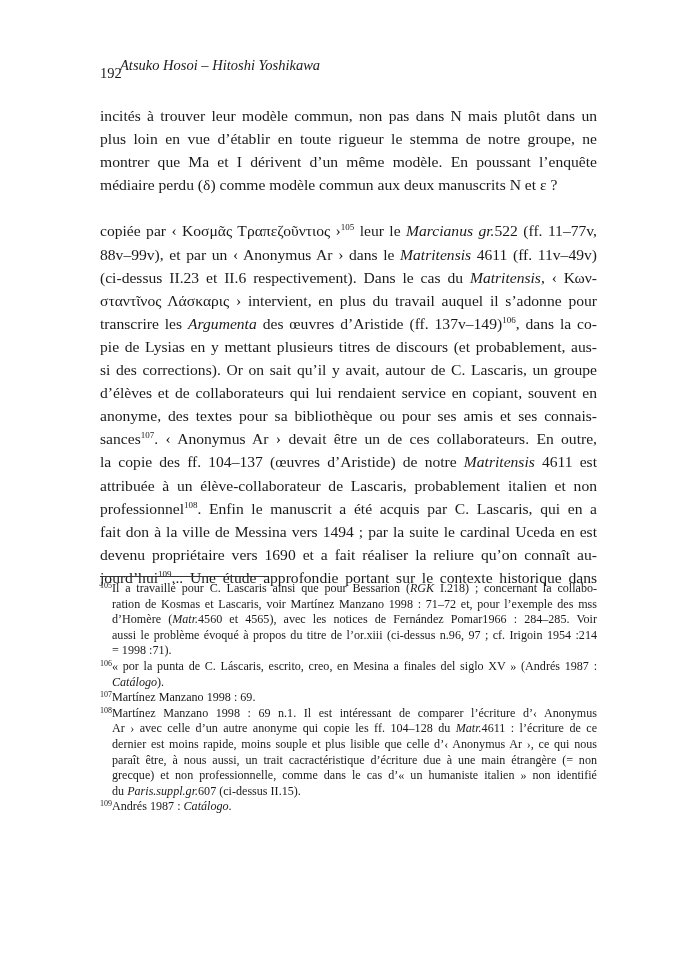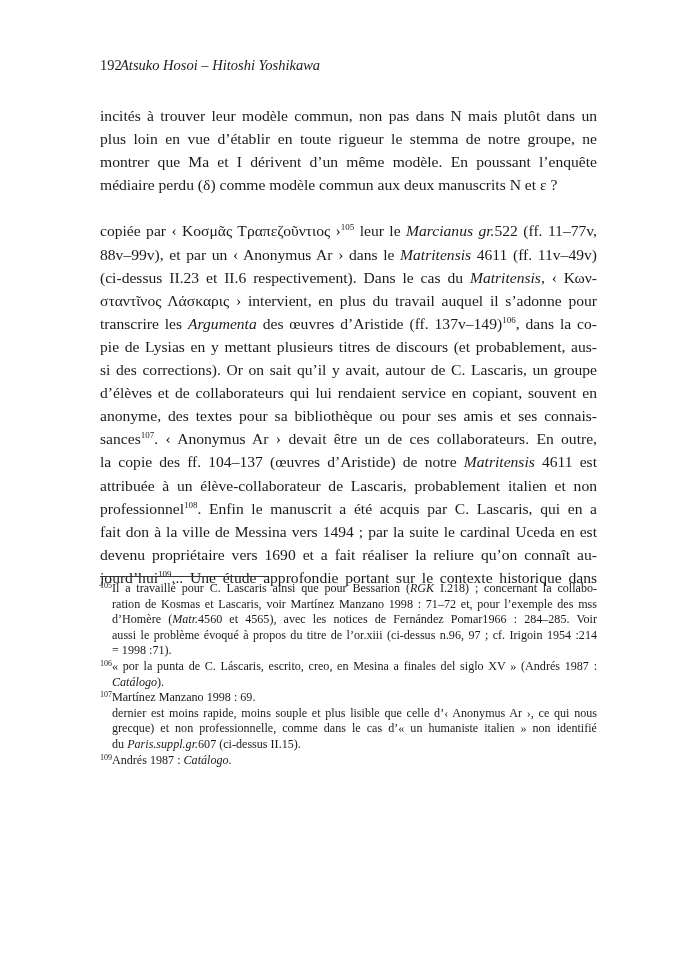--- a/index.html
+++ b/index.html
@@ -1,20 +1,20 @@
 <!DOCTYPE html>
 <html><head>
   <meta charset="utf-8">
   <style>
     html, body { margin: 0; padding: 0; background: #ffffff; }
     body { width: 684px; height: 960px; position: relative; overflow: hidden; color: #1a1a1a;
       font-family: "Liberation Serif", "DejaVu Serif", serif; }
     .page { position: absolute; left: 0; top: 0; width: 684px; height: 960px; }
     .running-head { position: absolute; top: 57px; left: 100px; width: 497px; height: 20px; font-size: 14.5px; }
-    .folio { position: absolute; left: 0; top: 0; }
+    .folio { position: absolute; left: 0; top: 8px; }
     .head-title { position: absolute; left: 0; right: 0; top: 0; text-align: left; font-style: italic; padding-left: 20px; }
     .body-text { position: absolute; left: 100px; top: 104px; width: 497px; font-size: 15.6px; line-height: 23.1px; }
     .line { display: block; white-space: nowrap; text-align: justify; text-align-last: justify; height: 23.1px; }
     .line.last { text-align-last: left; }
     .indent { padding-left: 18px; }
     .gap { height: 23.1px; }
     sup { font-size: 9px; line-height: 0; vertical-align: 6px; }
     .fn-rule { position: absolute; left: 100px; top: 576px; width: 169px; height: 0; border-top: 1px solid #333; }
     .footnotes { position: absolute; left: 100px; top: 581px; width: 497px; font-size: 12.1px; line-height: 15.6px; }
     .fn { display: block; }
@@ -73,21 +73,24 @@
       <span class="fn-line last">= 1998 :71).</span>
     </div>
     <div class="fn">
       <span class="fn-line first"><span class="fn-num">106</span><span>« por la punta de C. Láscaris, escrito, creo, en Mesina a finales del siglo XV » (Andrés 1987 :</span></span>
       <span class="fn-line last"><i>Catálogo</i><span>).</span></span>
     </div>
     <div class="fn">
       <span class="fn-line first last"><span class="fn-num">107</span><span>Martínez Manzano 1998 : 69.</span></span>
     </div>
     <div class="fn">
+      <span class="fn-line first"><span class="fn-num">108</span><span>Martínez Manzano 1998 : 69 n.1. Il est intéressant de comparer l’écriture d’‹ Anonymus</span></span>
+      <span class="fn-line"><span>Ar › avec celle d’un autre anonyme qui copie les ff. 104–128 du </span><i>Matr.</i><span>4611 : l’écriture de ce</span></span>
       <span class="fn-line">dernier est moins rapide, moins souple et plus lisible que celle d’‹ Anonymus Ar ›, ce qui nous</span>
+      <span class="fn-line">paraît être, à nous aussi, un trait cacractéristique d’écriture due à une main étrangère (= non</span>
       <span class="fn-line">grecque) et non professionnelle, comme dans le cas d’« un humaniste italien » non identifié</span>
       <span class="fn-line last"><span>du </span><i>Paris.suppl.gr.</i><span>607 (ci-dessus II.15).</span></span>
     </div>
     <div class="fn">
       <span class="fn-line first last"><span class="fn-num">109</span><span>Andrés 1987 : </span><i>Catálogo</i><span>.</span></span>
     </div>
   </div>
 
 </div>
 

